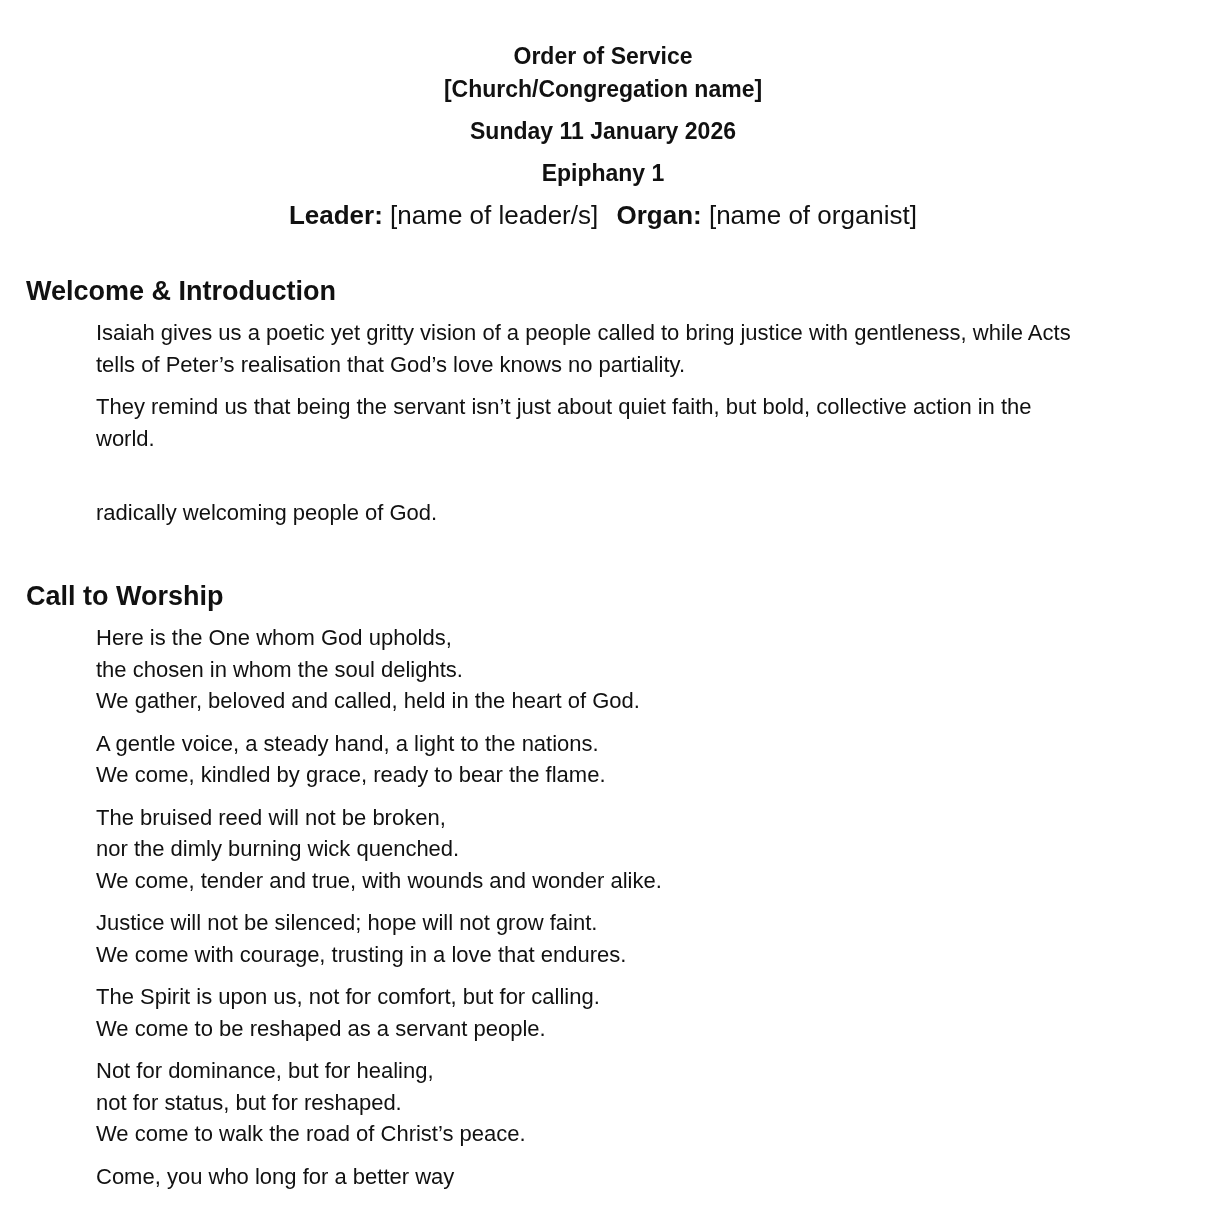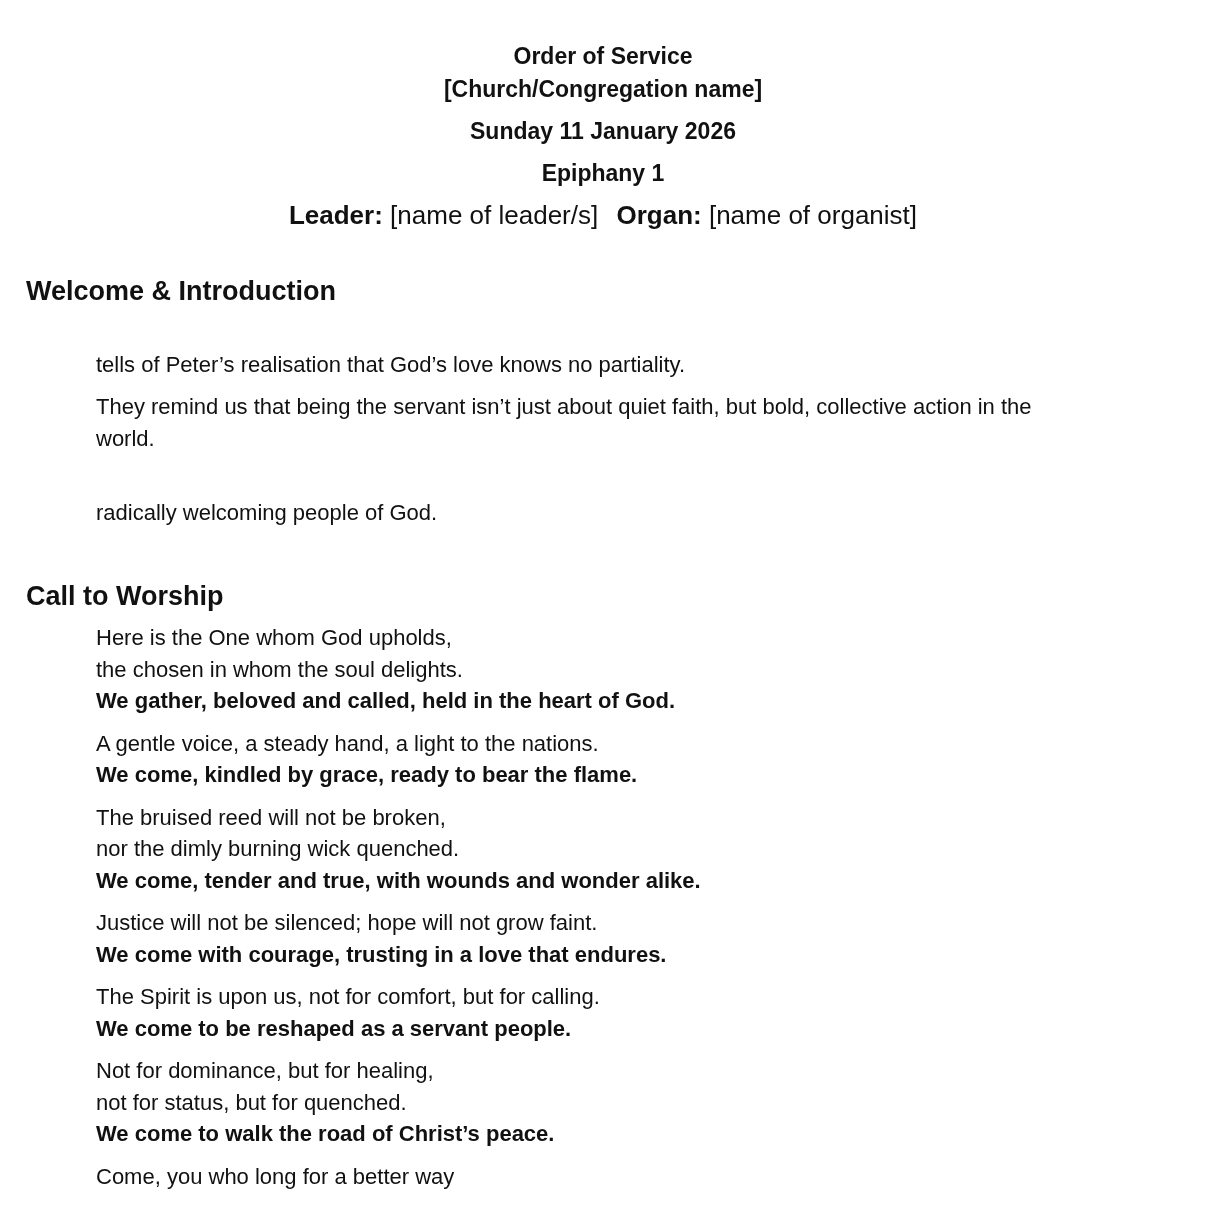--- a/index.html
+++ b/index.html
@@ -20,21 +20,21 @@
   .doc-header p { margin: 0 0 9px 0; line-height: 33px; font-size: 23px; font-weight: 700; }
   .doc-header p.leaders { font-size: 26px; font-weight: 400; }
   .leaders .label { font-weight: 700; }
   .leaders .organ-label { margin-left: 11px; }
   section { display: flow-root; }
   .section-welcome { margin-top: 34px; }
   .section-ctw { margin-top: 41px; }
   .section-heading { font-size: 27px; font-weight: 700; line-height: 32px; margin: 0 0 10px 0; }
   .section-body { margin-left: 70px; }
   .body-par { margin: 0 0 11px 0; line-height: 31.5px; white-space: nowrap; }
-  .resp { font-weight: 700; }
+  .resp { font-weight: 400; }
 </style>
 </head>
 <body>
 
 <div class="page">
 
   <header class="doc-header">
     <p>
       <span>Order of Service</span><br>
       <span>[Church/Congregation name]</span>
@@ -45,32 +45,32 @@
       <span class="label">Leader:</span>
       <span>[name of leader/s]</span>
       <span class="label organ-label">Organ:</span>
       <span>[name of organist]</span>
     </p>
   </header>
 
   <section class="section-welcome">
     <h2 class="section-heading">Welcome &amp; Introduction</h2>
     <div class="section-body" id="welcome-paragraphs">
-        <p class="body-par"><br><span>tells of Peter’s realisation that God’s love knows no partiality.</span></p>
+        <p class="body-par"><span>Isaiah gives us a poetic yet gritty vision of a people called to bring justice with gentleness, while Acts</span><br><span>tells of Peter’s realisation that God’s love knows no partiality.</span></p>
         <p class="body-par"><span>They remind us that being the servant isn’t just about quiet faith, but bold, collective action in the</span><br><span>world.</span></p>
         <p class="body-par"><br><span>radically welcoming people of God.</span></p>
       </div>
   </section>
 
   <section class="section-ctw">
     <h2 class="section-heading">Call to Worship</h2>
     <div class="section-body" id="ctw-stanzas">
         <p class="body-par"><span class="voice">Here is the One whom God upholds,</span><br><span class="voice">the chosen in whom the soul delights.</span><br><span class="resp">We gather, beloved and called, held in the heart of God.</span></p>
         <p class="body-par"><span class="voice">A gentle voice, a steady hand, a light to the nations.</span><br><span class="resp">We come, kindled by grace, ready to bear the flame.</span></p>
         <p class="body-par"><span class="voice">The bruised reed will not be broken,</span><br><span class="voice">nor the dimly burning wick quenched.</span><br><span class="resp">We come, tender and true, with wounds and wonder alike.</span></p>
         <p class="body-par"><span class="voice">Justice will not be silenced; hope will not grow faint.</span><br><span class="resp">We come with courage, trusting in a love that endures.</span></p>
         <p class="body-par"><span class="voice">The Spirit is upon us, not for comfort, but for calling.</span><br><span class="resp">We come to be reshaped as a servant people.</span></p>
-        <p class="body-par"><span class="voice">Not for dominance, but for healing,</span><br><span class="voice">not for status, but for quenched.</span><br><span class="resp">We come to walk the road of Christ’s peace.</span></p>
+        <p class="body-par"><span class="voice">Not for dominance, but for healing,</span><br><span class="voice">not for status, but for reshaped.</span><br><span class="resp">We come to walk the road of Christ’s peace.</span></p>
         <p class="body-par"><span class="voice">Come, you who long for a better way</span></p>
       </div>
   </section>
 
 </div>
 
 </body></html>

